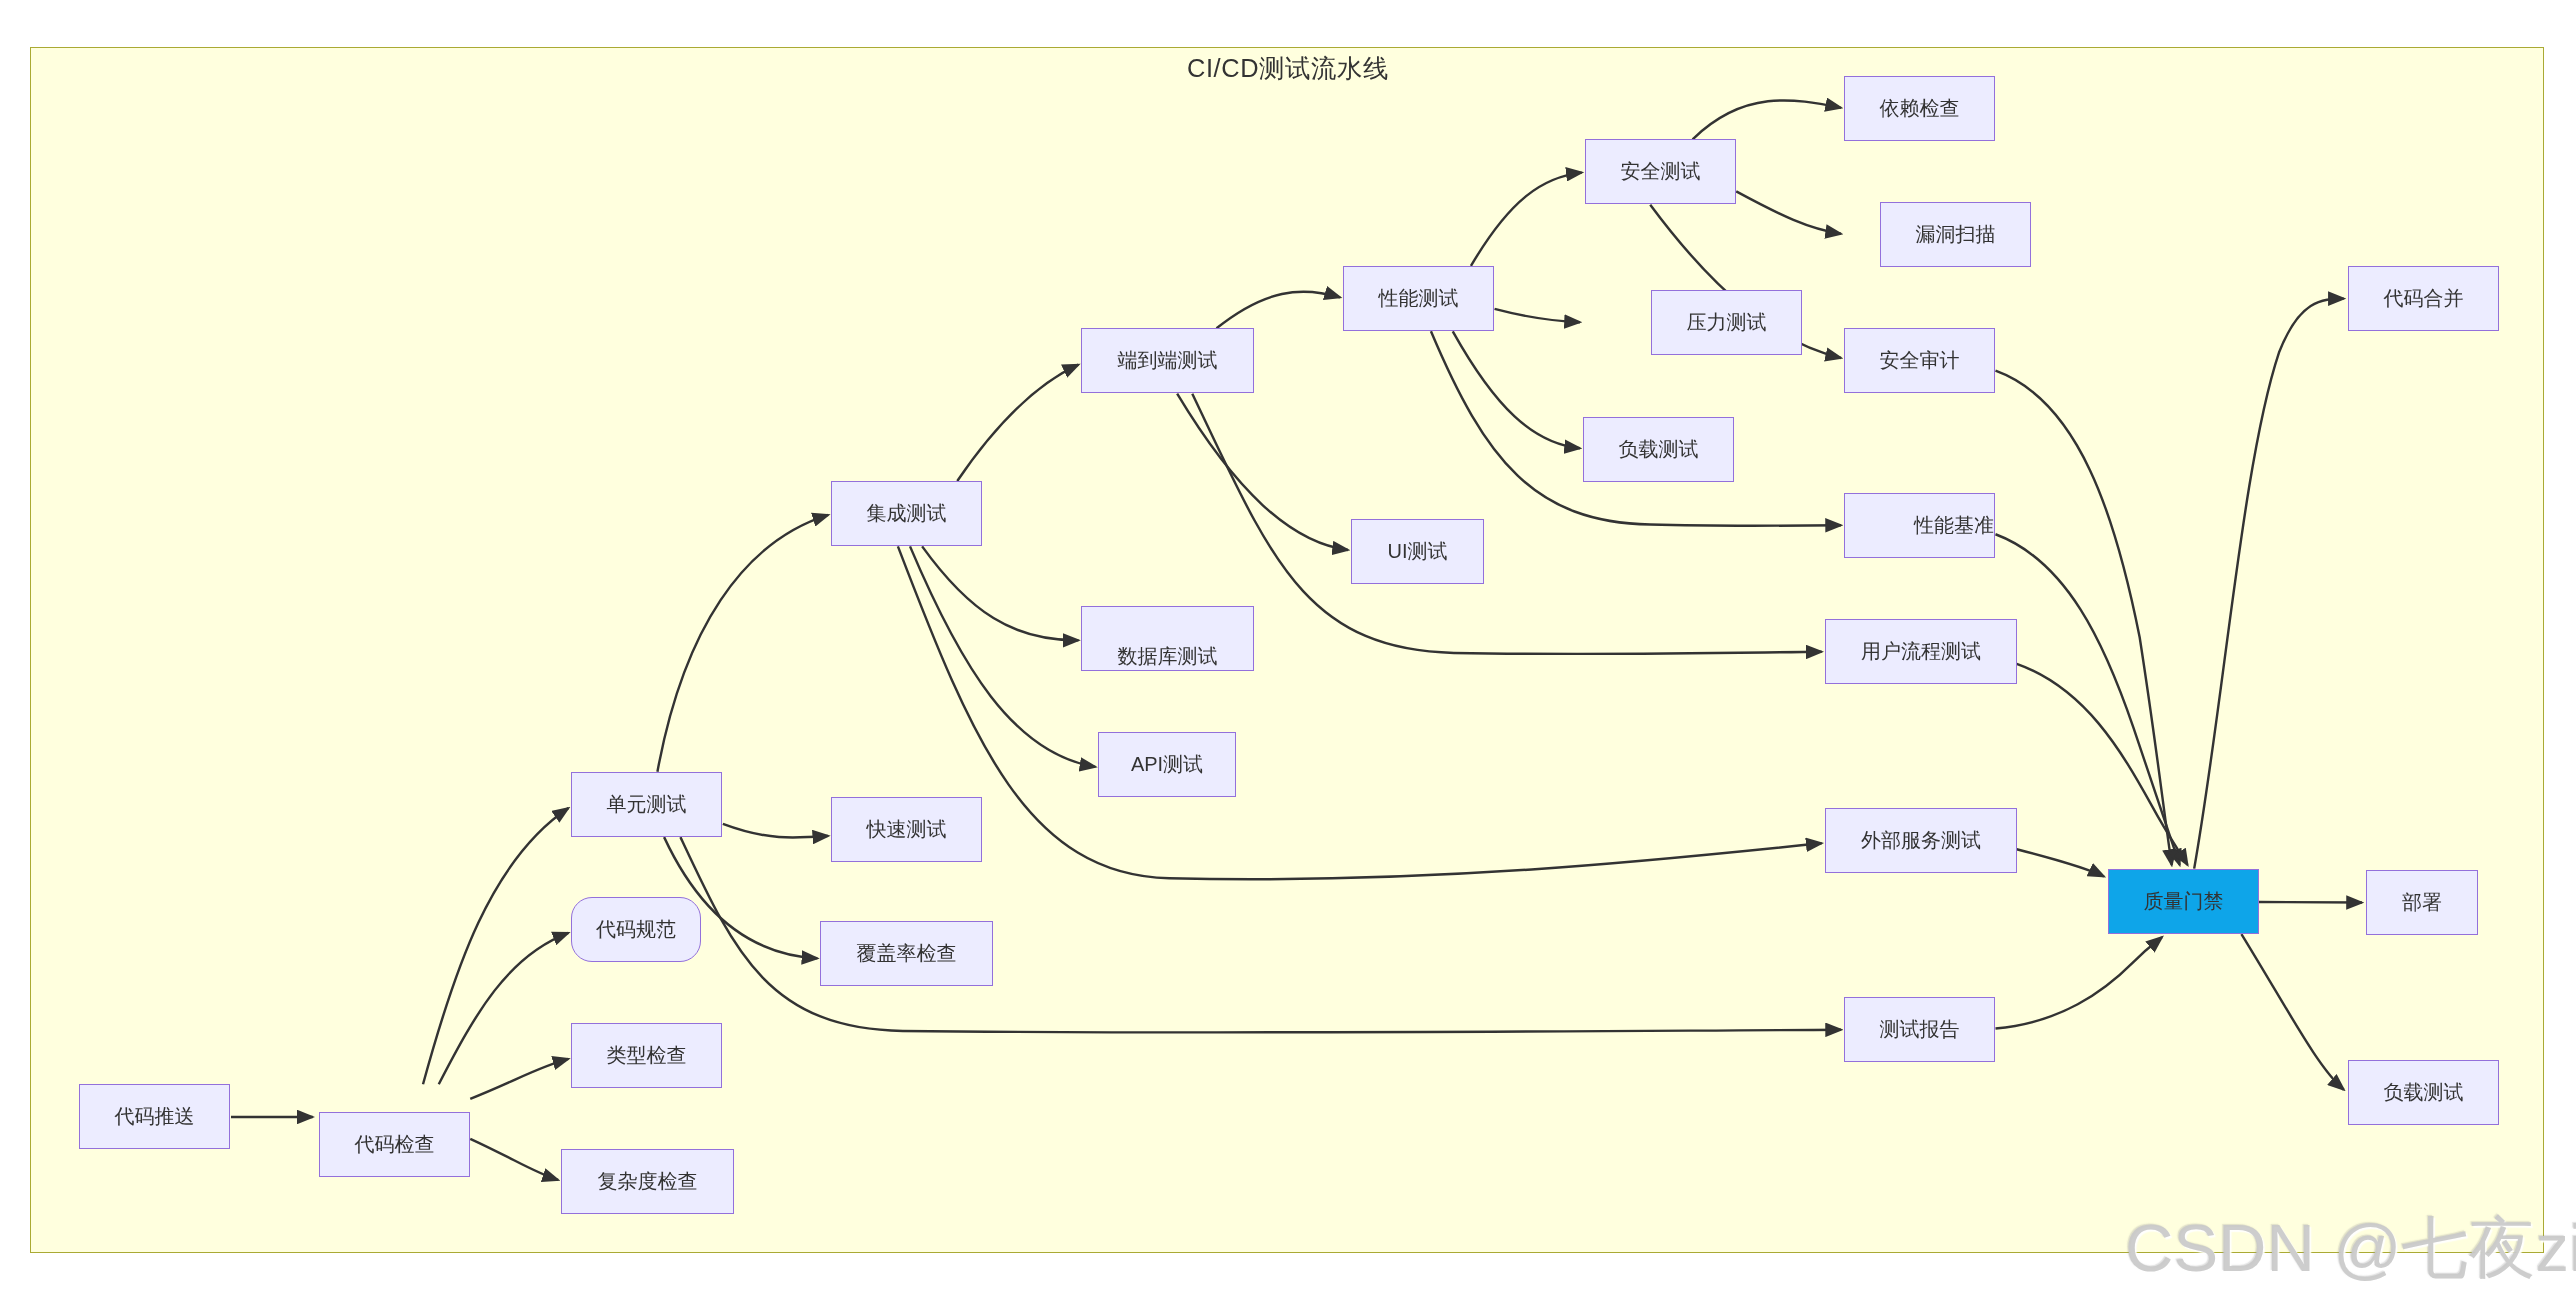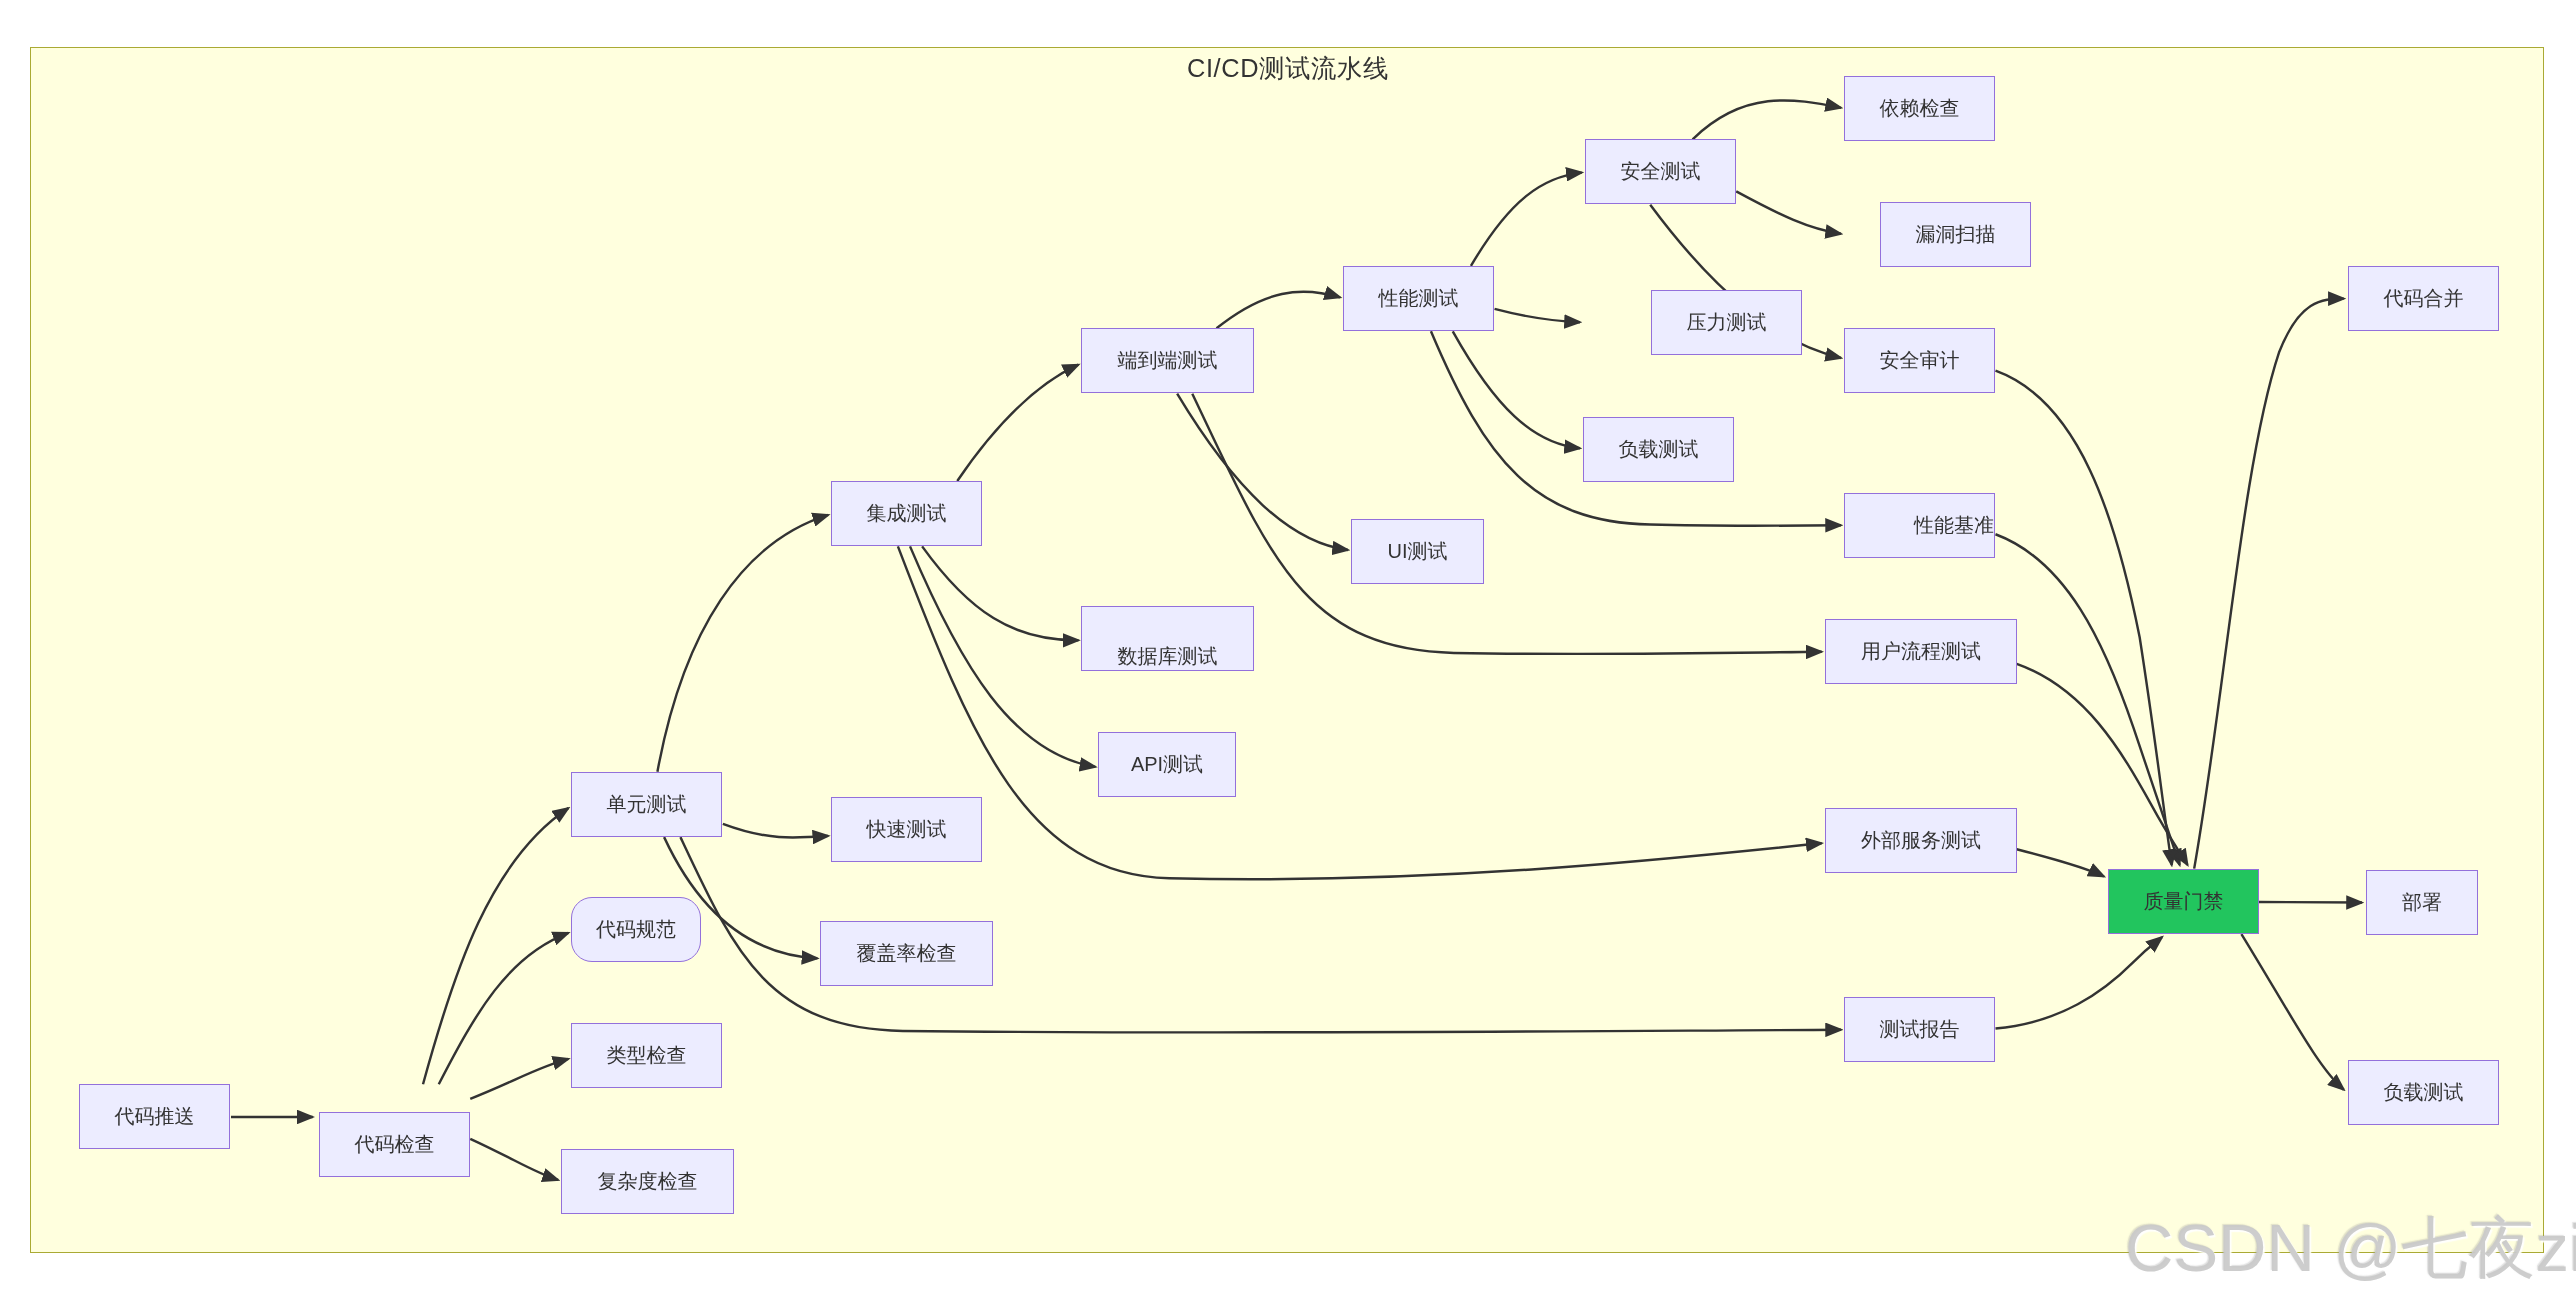--- a/index.html
+++ b/index.html
@@ -162,21 +162,21 @@
       </div>
       <div class="node" style="left: 1825px; top: 619px; width: 192px; height: 65px; background: rgb(236, 236, 255); border-color: rgb(147, 112, 219);">
         <span>用户流程测试</span>
       </div>
       <div class="node" style="left: 1825px; top: 808px; width: 192px; height: 65px; background: rgb(236, 236, 255); border-color: rgb(147, 112, 219);">
         <span>外部服务测试</span>
       </div>
       <div class="node" style="left: 1844px; top: 997px; width: 151px; height: 65px; background: rgb(236, 236, 255); border-color: rgb(147, 112, 219);">
         <span>测试报告</span>
       </div>
-      <div class="node" style="left: 2108px; top: 869px; width: 151px; height: 65px; background: #22c55e; border-color: rgb(147, 112, 219);">
+      <div class="node" style="left: 2108px; top: 869px; width: 151px; height: 65px; background: #0ea5e9; border-color: rgb(147, 112, 219);">
         <span>质量门禁</span>
       </div>
       <div class="node" style="left: 2348px; top: 266px; width: 151px; height: 65px; background: rgb(236, 236, 255); border-color: rgb(147, 112, 219);">
         <span>代码合并</span>
       </div>
       <div class="node" style="left: 2366px; top: 870px; width: 112px; height: 65px; background: rgb(236, 236, 255); border-color: rgb(147, 112, 219);">
         <span>部署</span>
       </div>
       <div class="node" style="left: 2348px; top: 1060px; width: 151px; height: 65px; background: rgb(236, 236, 255); border-color: rgb(147, 112, 219);">
         <span>负载测试</span>

